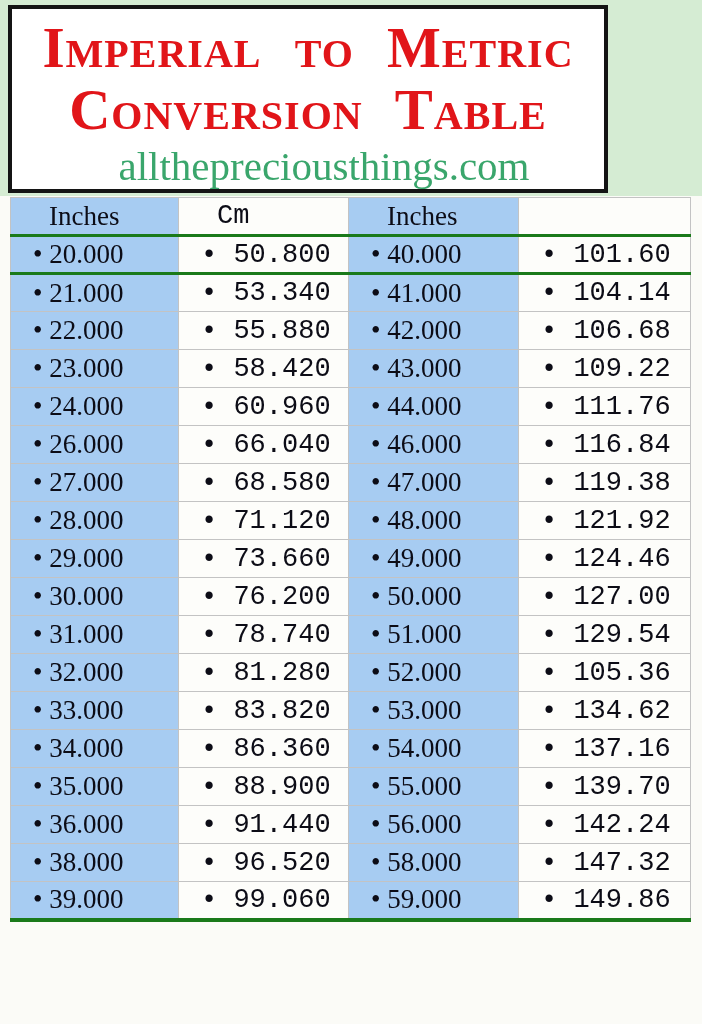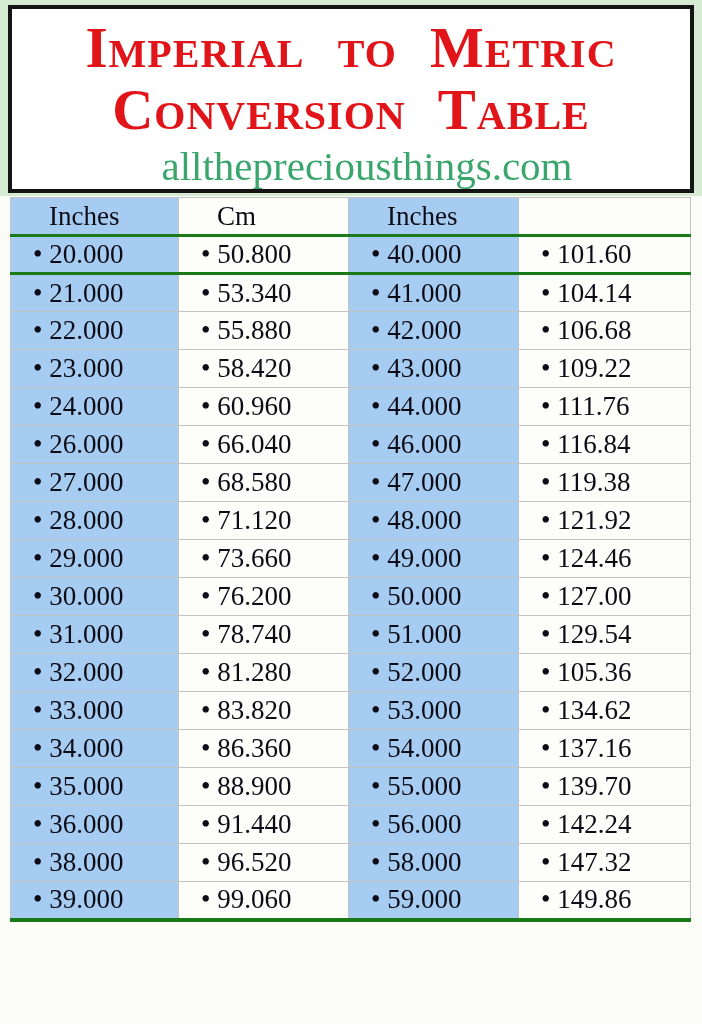--- a/index.html
+++ b/index.html
@@ -11,21 +11,21 @@
     --cell-border:#c3c3c3;
   }
   *{margin:0;padding:0;box-sizing:border-box;}
   html,body{width:702px;height:1024px;overflow:hidden;background:#fbfbf7;
     font-family:"Liberation Serif", serif;}
   .top-band{
     position:absolute;left:0;top:0;width:702px;height:196px;
     background:var(--band-green);
   }
   .title-box{
-    position:absolute;left:8px;top:5px;width:686px;height:188px;
+    position:absolute;left:8px;top:5px;width:600px;height:188px;
     background:#ffffff;border:4px solid #141414;
     text-align:center;
   }
   .title-line{
     font-variant:small-caps;font-weight:bold;color:var(--title-red);
     font-size:57px;line-height:62px;letter-spacing:1px;word-spacing:18px;
   }
   .title-line.first{margin-top:8px;}
   .website{
     color:var(--site-green);font-size:41px;line-height:46px;margin-top:2px;padding-left:32px;
@@ -35,21 +35,21 @@
     border-collapse:collapse;table-layout:fixed;
     border-bottom:4px solid var(--line-green);
   }
   .conv th,.conv td{
     height:38px;font-size:27px;font-weight:normal;text-align:left;
     color:#0c0c16;border:1px solid var(--cell-border);
     padding:0 0 0 22px;white-space:nowrap;overflow:hidden;
   }
   .conv th{padding-left:38px;}
   .conv .blue{background:var(--col-blue);}
-  .conv .white{background:#fdfdfa;}
+  .conv .white{background:#fdfdfa;font-family:Liberation Mono, monospace;}
   .conv thead tr{border-bottom:3px solid var(--line-green);}
   .conv tbody tr:first-child{border-bottom:3px solid var(--line-green);}
 </style>
 </head>
 <body>
 
 <div class="top-band"></div>
 
 <div class="title-box">
   <div class="title-line first">Imperial to Metric</div>

